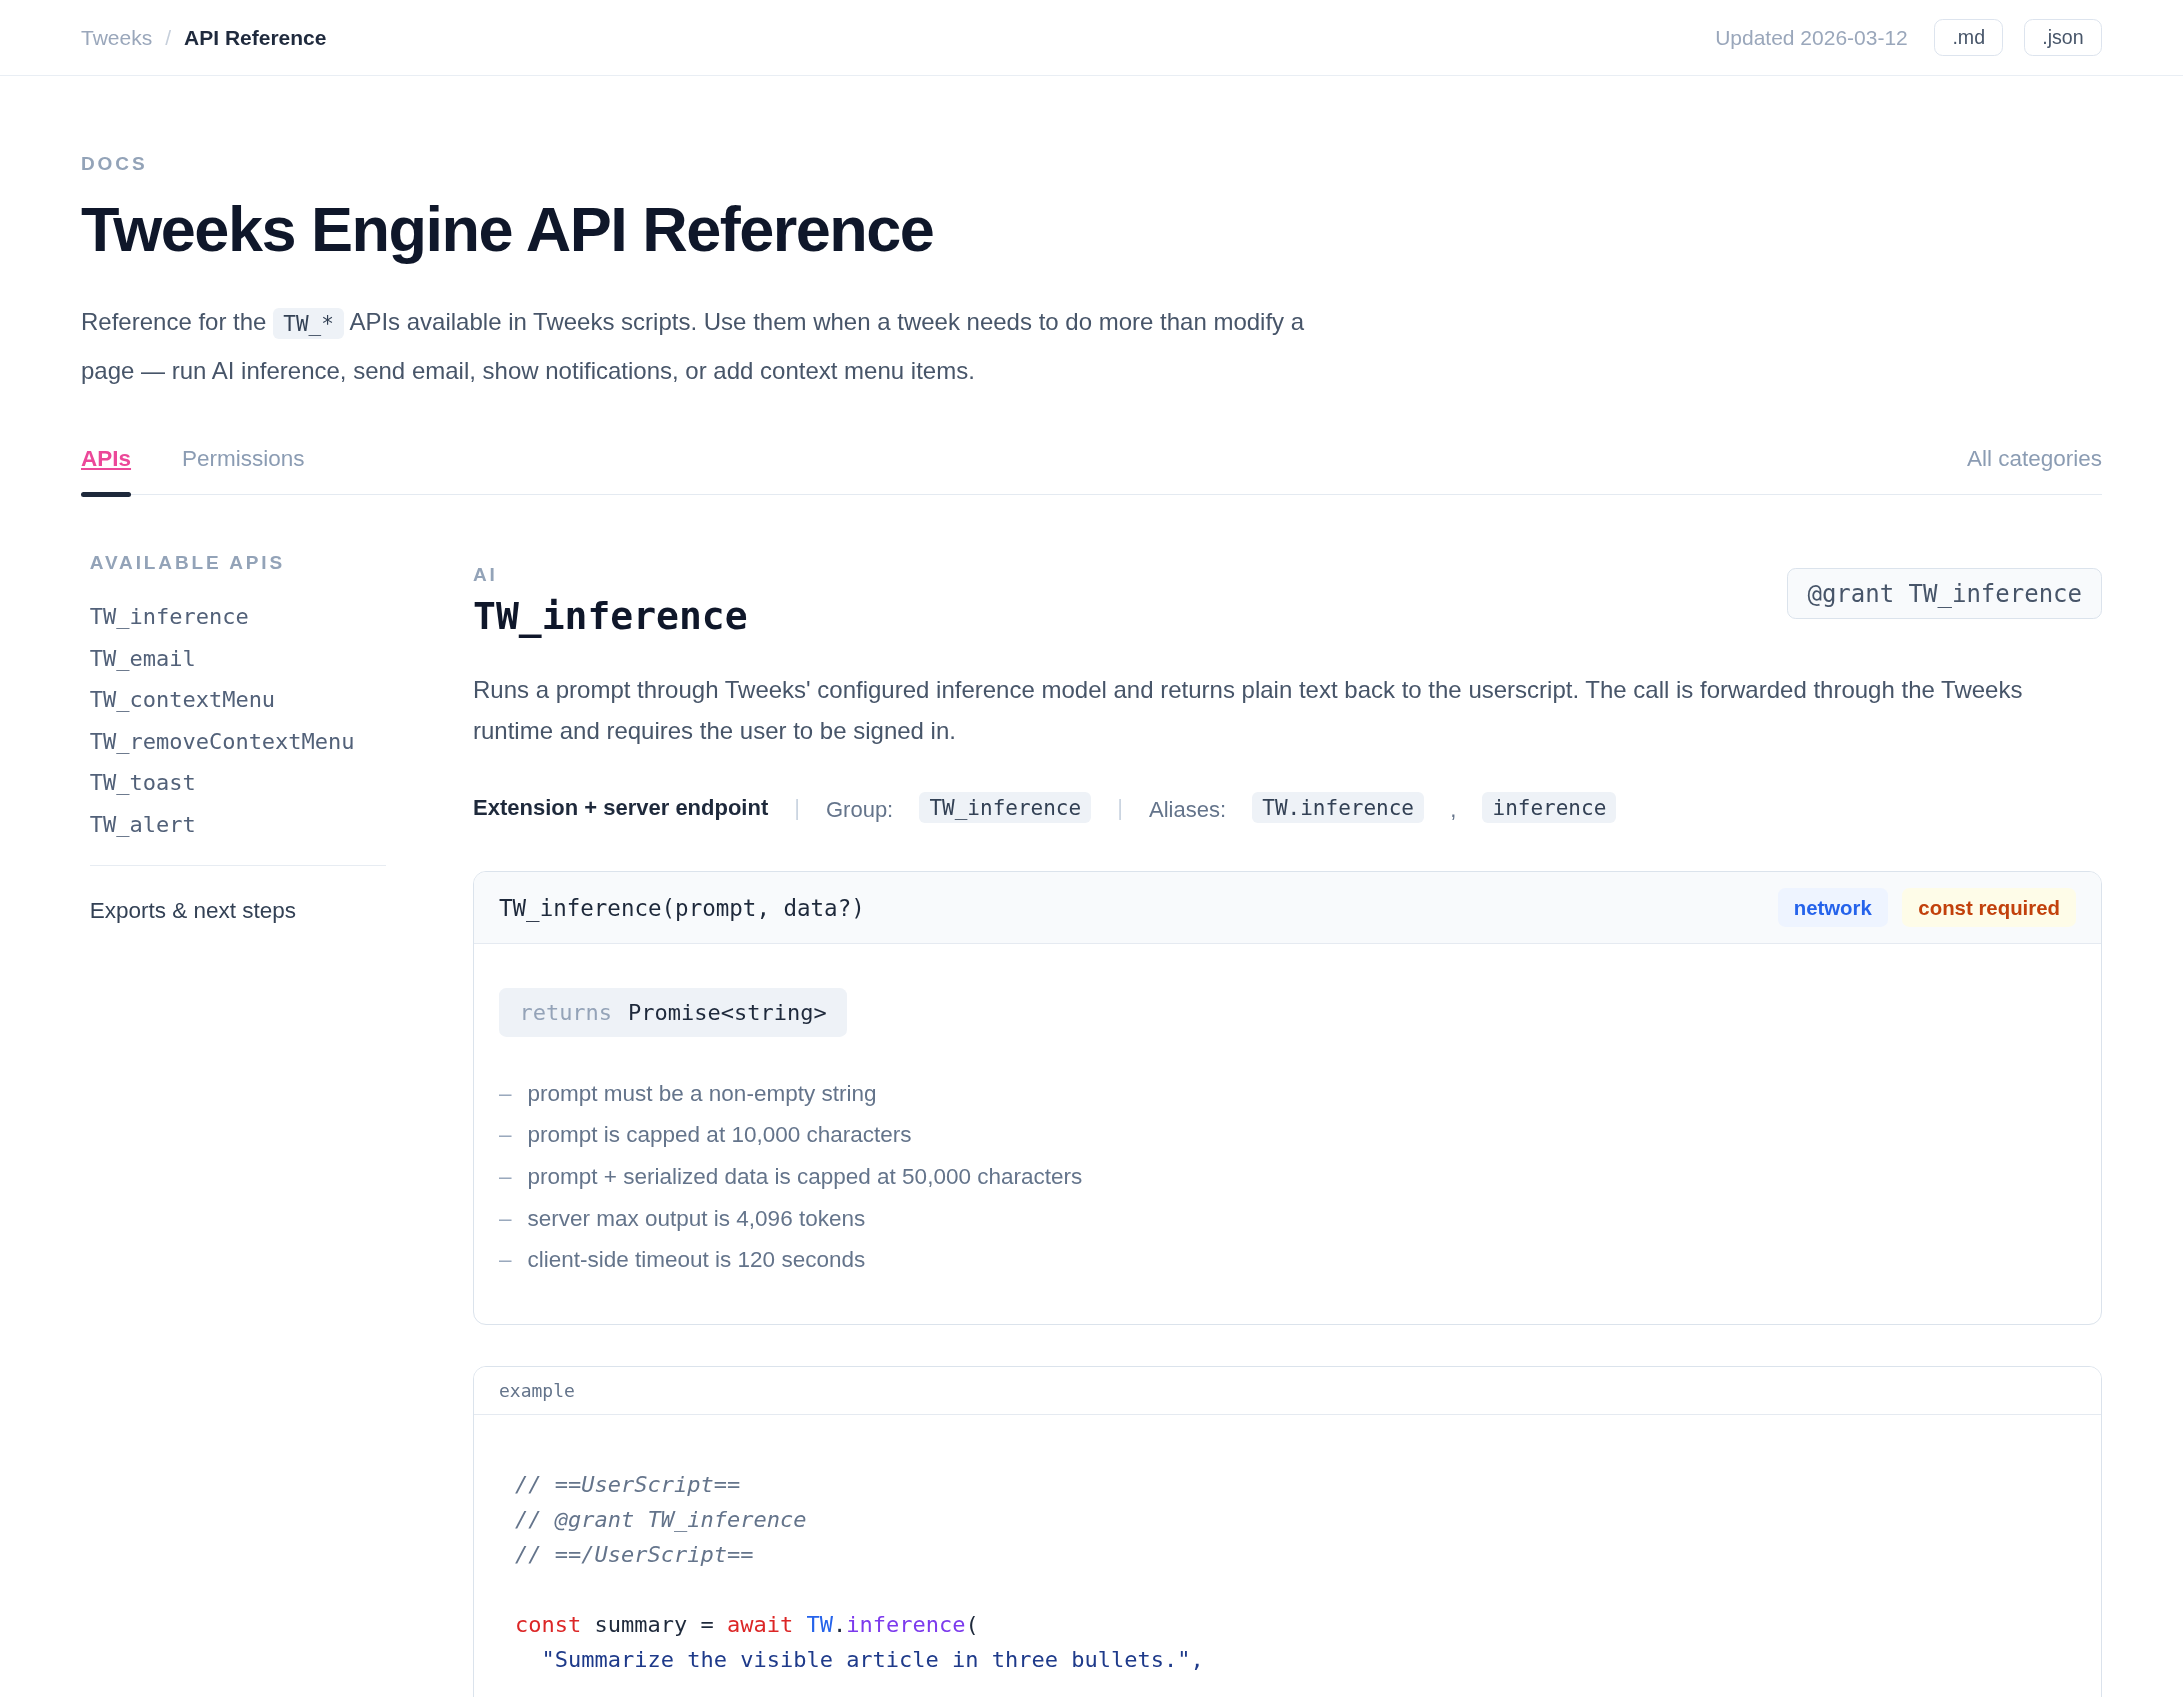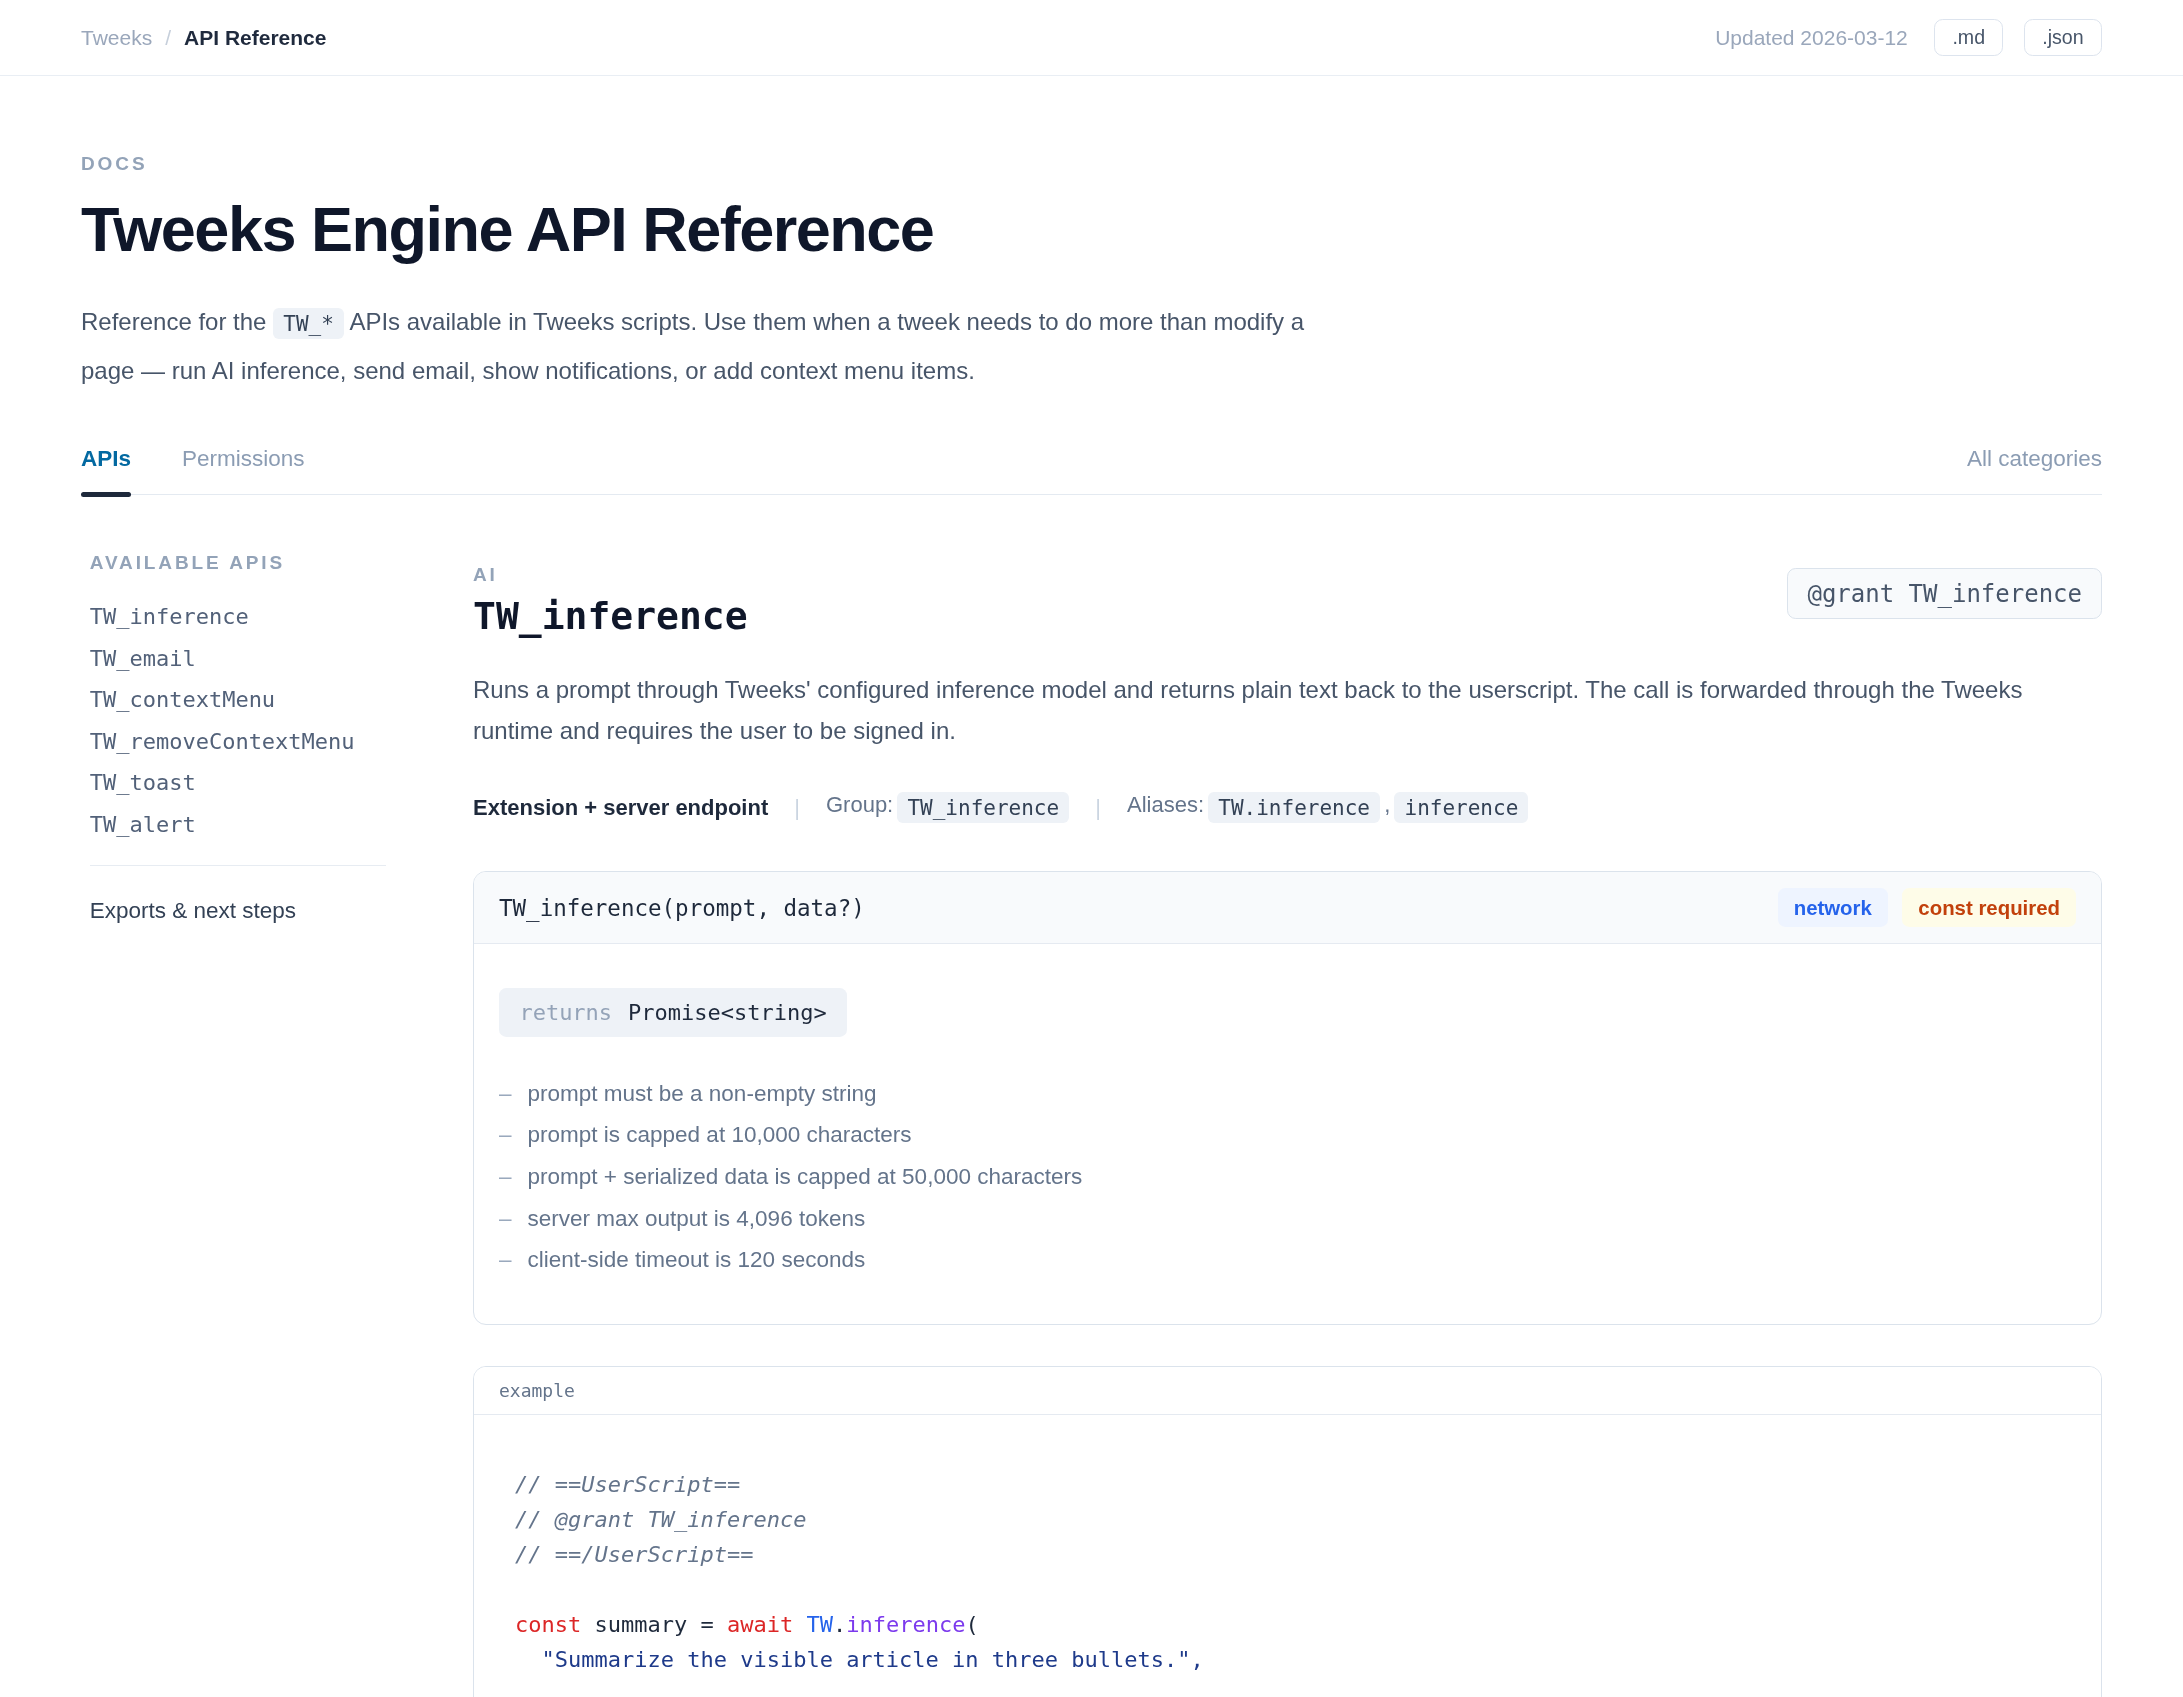--- a/index.html
+++ b/index.html
@@ -28,21 +28,21 @@
   h1 { margin-top:20.4px; font-size:63px; line-height:1.08; font-weight:bold;
        letter-spacing:-1.5px; color:#0f172a; }
   .intro { margin-top:35px; max-width:1272px; font-size:24px; line-height:48px; color:#475569; }
   .code-chip { font-family:"DejaVu Sans Mono", monospace; font-size:21px; color:#334155;
                background:#eef2f7; border-radius:5.8px; padding:3.6px 10.2px; white-space:nowrap; }
 
   
   .tabs { margin-top:51px; display:flex; align-items:baseline; gap:51px;
           border-bottom:1.5px solid #e4eaf1; }
   .tab { position:relative; font-size:22.5px; padding-bottom:22px; cursor:pointer; color:#8b9cb3; }
-  .tab.active { color:#0369a1; font-weight:bold; }
+  .tab.active { color:#ec4899; font-weight:bold;text-decoration:underline; }
   .tab.active::after { content:""; position:absolute; left:0; right:0; bottom:-2.9px;
                        height:5.1px; border-radius:2.9px; background:#1e293b; }
   .tabs-right { margin-left:auto; font-size:22.5px; color:#8b9cb3; cursor:pointer; }
 
   
   .layout { display:flex; margin-top:57px; }
   .sidebar { flex:0 0 305px; padding-left:8.7px; }
   .side-list { margin-top:32px; list-style:none; }
   .side-list li { margin-bottom:19px; }
   .side-link { font-family:"DejaVu Sans Mono", monospace; font-size:22px; line-height:22.5px;
@@ -58,21 +58,21 @@
   .grant-badge { margin-top:4.4px; font-family:"DejaVu Sans Mono", monospace; font-size:24px;
                  color:#475569; background:#f8fafc; border:1.5px solid #dbe3ec; border-radius:8.7px;
                  padding:10.2px 19px; white-space:nowrap; }
   .api-desc { margin-top:32px; font-size:24px; line-height:41px; color:#475569; }
 
   .meta-row { margin-top:41px; display:flex; align-items:center; gap:26px; font-size:22px; }
   .meta-strong { color:#1e293b; font-weight:bold; }
   .meta-pipe { color:#cbd5e1; }
   .meta-label { color:#64748b; }
   .meta-comma { color:#64748b; }
-  .meta-group { display:flex; align-items:flex-start; gap:4px; }
+  .meta-group { display:flex; align-items:flex-end; gap:26px; }
 
   
   .card { margin-top:48px; border:1.5px solid #dbe3ec; border-radius:13px; overflow:hidden;
           background:#ffffff; }
   .card-head { display:flex; align-items:center; justify-content:space-between;
                background:#f8fafc; border-bottom:1.5px solid #e5eaf1; padding:16px 25px; }
   .signature { font-family:"DejaVu Sans Mono", monospace; font-size:22.5px; color:#1e293b; }
   .badges { display:flex; gap:14.5px; }
   .badge { font-size:20.4px; font-weight:bold; border-radius:7.3px; padding:7.3px 16px; line-height:1.2; }
   .badge-network { color:#2563eb; background:#eef4ff; }

